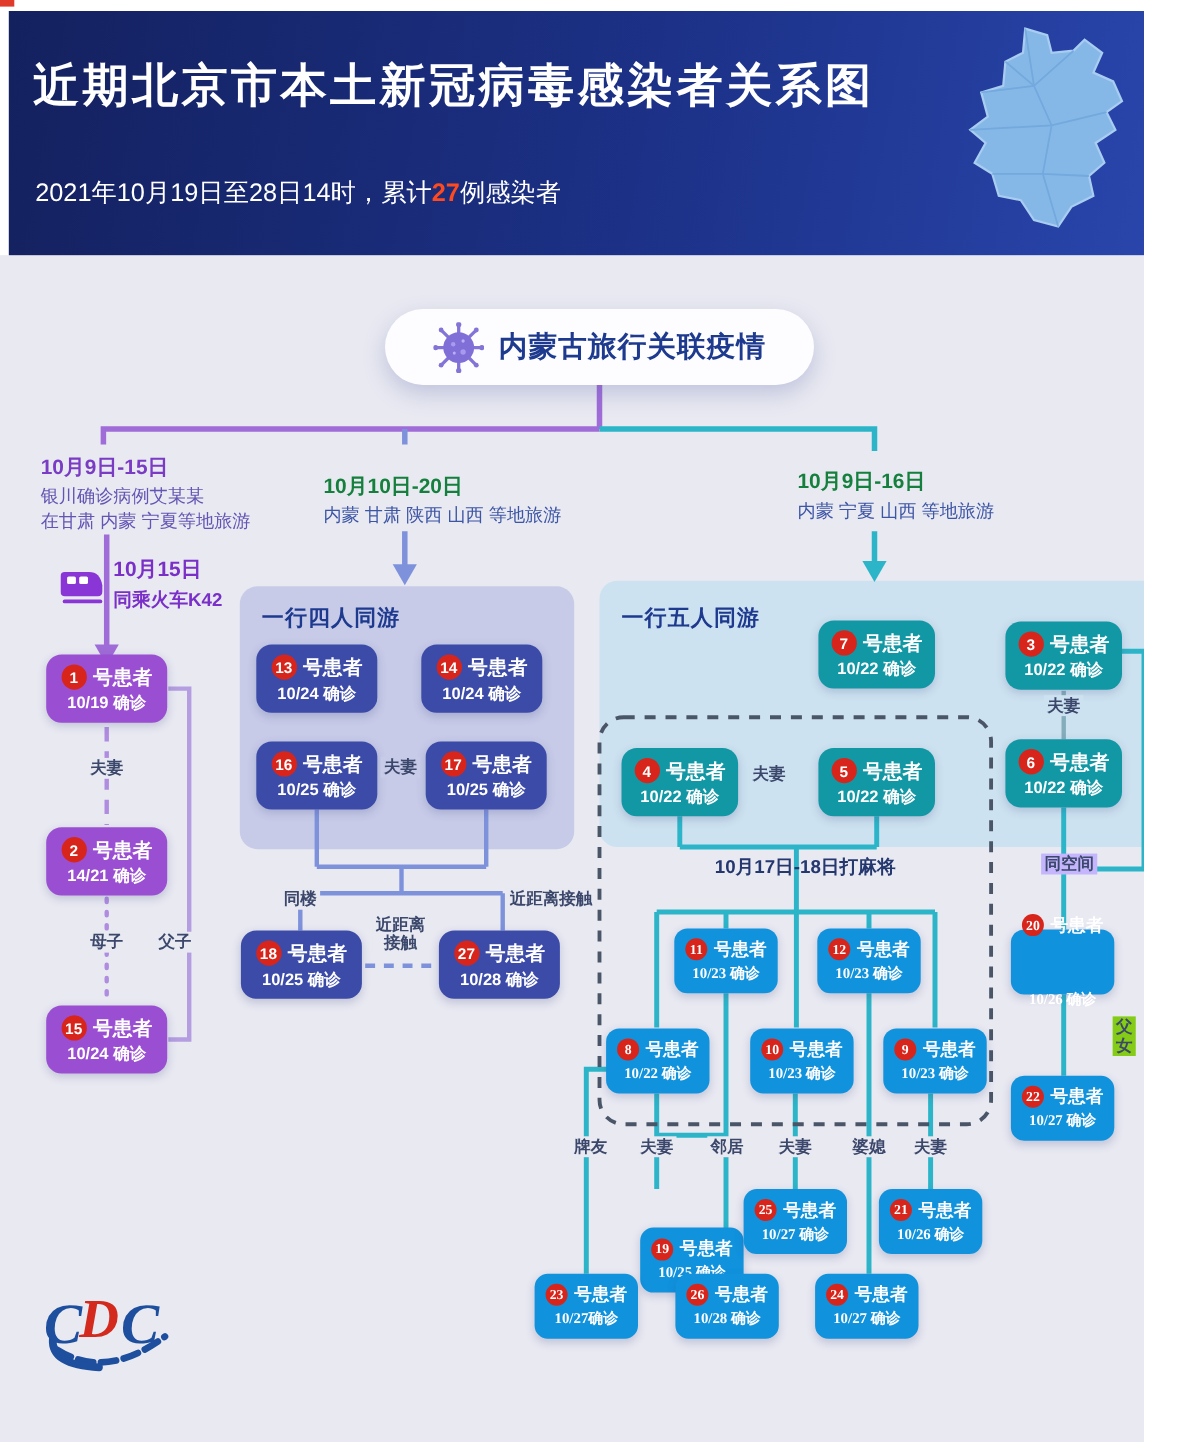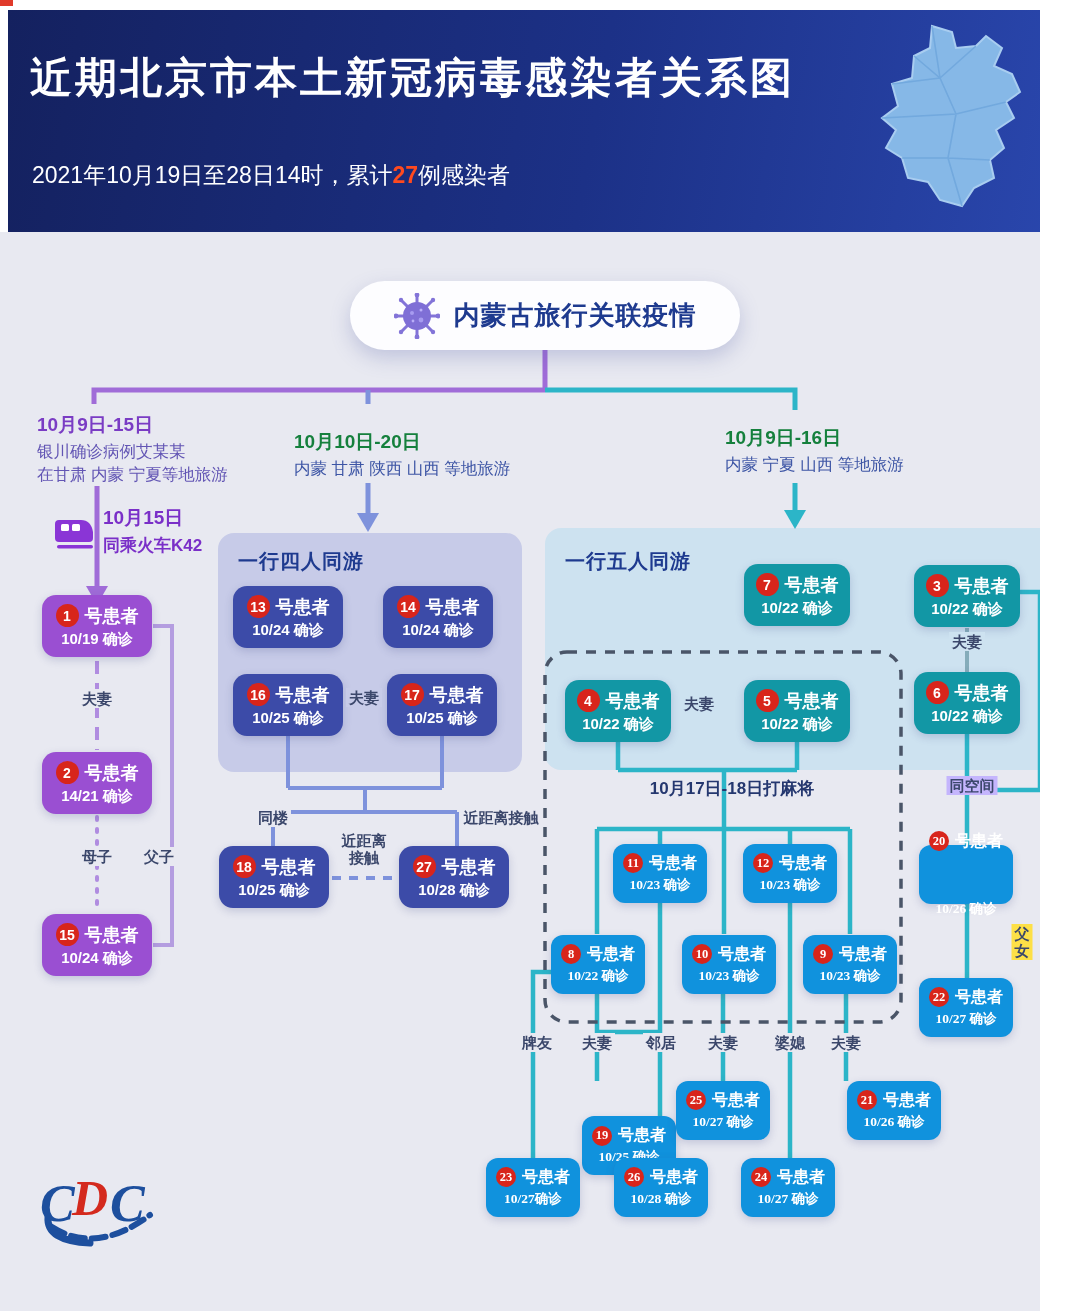--- a/index.html
+++ b/index.html
@@ -331,21 +331,21 @@
         </div>
         <div class="r2">10/25 确诊</div>
       </div>
       <div class="card azure" style="left: 676px; top: 1080.5px;">
         <div class="r1">
           <span class="badge">25</span>
           <span>号患者</span>
         </div>
         <div class="r2">10/27 确诊</div>
       </div>
-      <div class="card azure" style="left: 799px; top: 1080.5px; margin-left: 48px;">
+      <div class="card azure" style="left: 799px; top: 1080.5px;">
         <div class="r1">
           <span class="badge">21</span>
           <span>号患者</span>
         </div>
         <div class="r2">10/26 确诊</div>
       </div>
       <div class="card azure" style="left: 486px; top: 1157.5px;">
         <div class="r1">
           <span class="badge">23</span>
           <span>号患者</span>
@@ -370,21 +370,21 @@
       <div class="rel" style="left: 97px; top: 847px; background: rgb(232, 233, 241);">母子</div>
       <div class="rel" style="left: 159px; top: 847px; background: rgb(232, 233, 241);">父子</div>
       <div class="rel" style="left: 364px; top: 688px; background: rgb(199, 203, 232);">夫妻</div>
       <div class="rel" style="left: 273px; top: 808px; background: rgb(232, 233, 241);">同楼</div>
       <div class="rel" style="left: 456px; top: 808px; background: rgb(232, 233, 241); margin-left: 45px;">近距离接触</div>
       <div class="rel" style="left: 364px; top: 831px; background: rgb(232, 233, 241);">近距离
 接触</div>
       <div class="rel" style="left: 699px; top: 694px; background: rgb(205, 226, 240);">夫妻</div>
       <div class="rel" style="left: 967px; top: 632px; background: rgb(205, 226, 240);">夫妻</div>
       <div class="rel" style="left: 972px; top: 776px; background: #c4b5fd;">同空间</div>
-      <div class="rel" style="left: 1022px; top: 924px; background: #fde047;">父女</div>
+      <div class="rel" style="left: 1022px; top: 924px; background: #84cc16;">父女</div>
       <div class="rel" style="left: 537px; top: 1033px; background: rgb(232, 233, 241);">牌友</div>
       <div class="rel" style="left: 597px; top: 1033px; background: rgb(232, 233, 241);">夫妻</div>
       <div class="rel" style="left: 661px; top: 1033px; background: rgb(232, 233, 241);">邻居</div>
       <div class="rel" style="left: 723px; top: 1033px; background: rgb(232, 233, 241);">夫妻</div>
       <div class="rel" style="left: 790px; top: 1033px; background: rgb(232, 233, 241);">婆媳</div>
       <div class="rel" style="left: 846px; top: 1033px; background: rgb(232, 233, 241);">夫妻</div>
       <div class="rel mah" style="left: 732px; top: 779px; background: transparent;">10月17日-18日打麻将</div>
     </div>
 
   <div class="footer">

